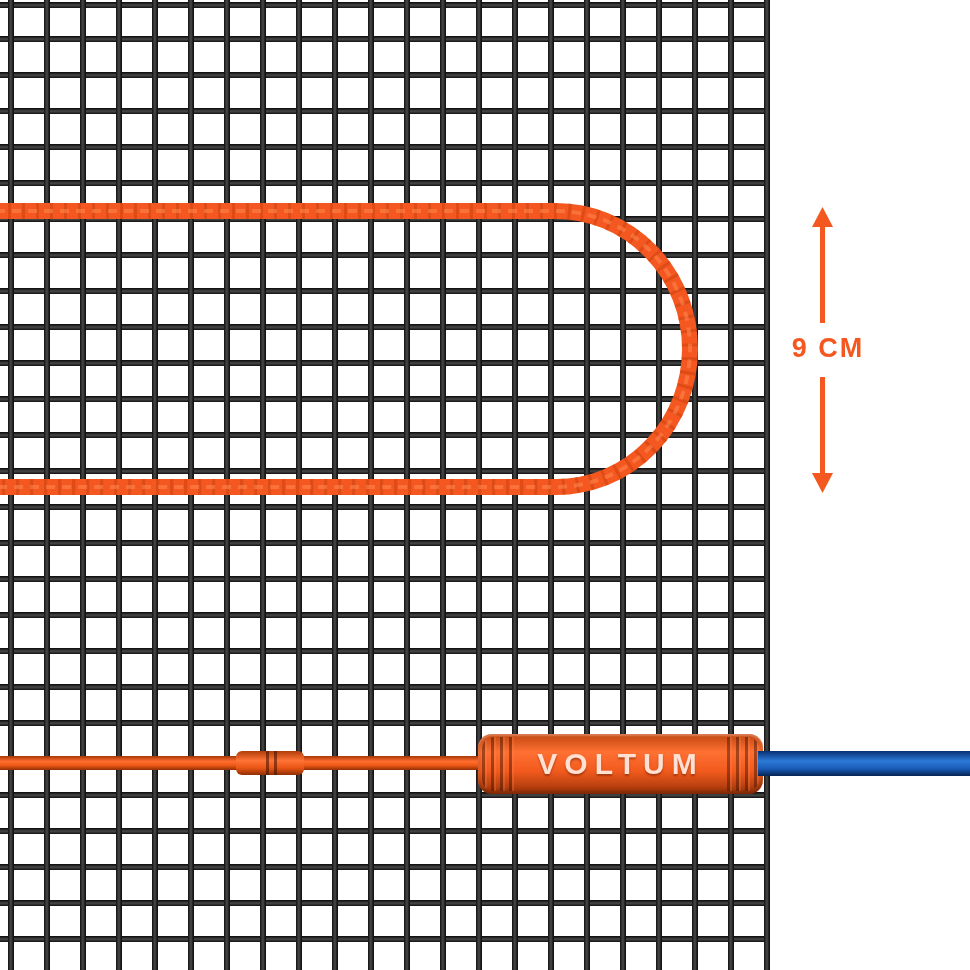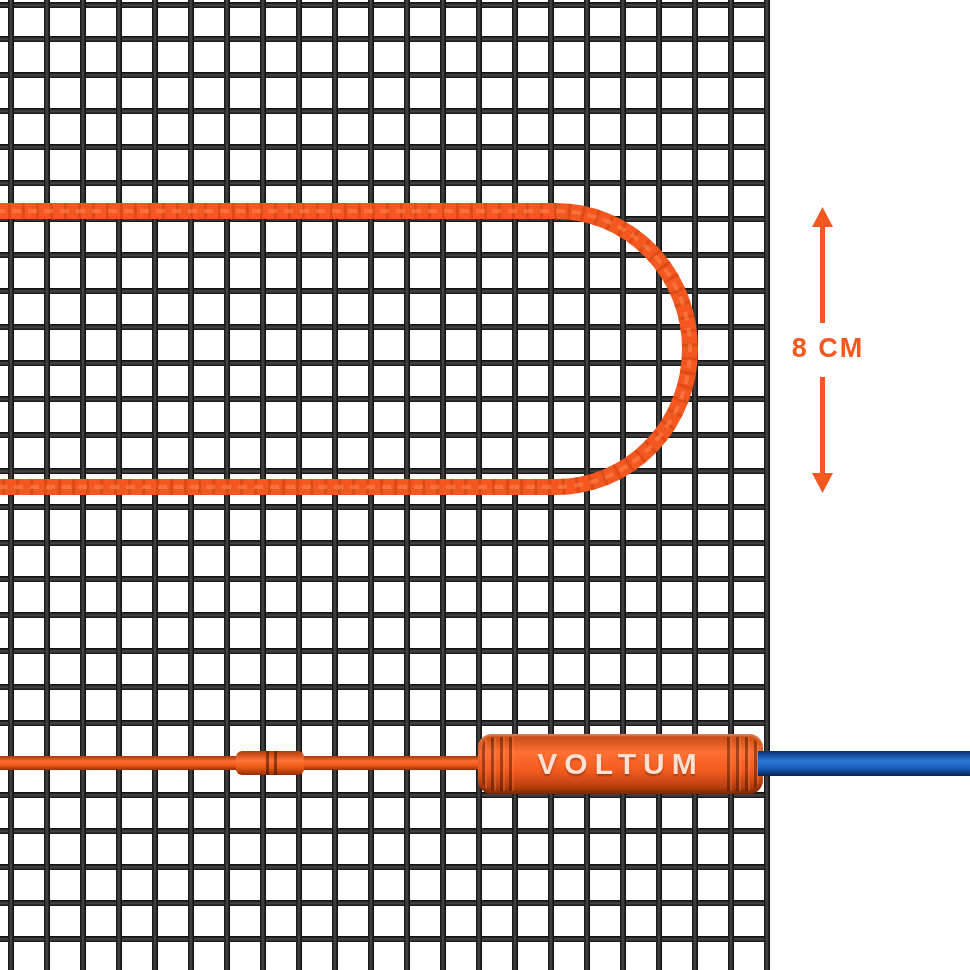--- a/index.html
+++ b/index.html
@@ -76,21 +76,21 @@
     <path d="M -20 211 H 556 A 134 138 0 0 1 556 487 H -20" fill="none" stroke="#C63F0E" stroke-width="16" stroke-dasharray="3 11" opacity="0.45"></path>
     <path d="M -20 211 H 556 A 134 138 0 0 1 556 487 H -20" fill="none" stroke="#FF8E55" stroke-width="4" stroke-dasharray="9 7" opacity="0.5"></path>
   </svg>
 
   <svg class="dim-arrow" viewBox="0 0 45 290">
     <line x1="22.5" y1="16" x2="22.5" y2="118" stroke="#F4571F" stroke-width="5"></line>
     <polygon points="22.5,2 12,22 33,22" fill="#F4571F"></polygon>
     <line x1="22.5" y1="172" x2="22.5" y2="274" stroke="#F4571F" stroke-width="5"></line>
     <polygon points="22.5,288 12,268 33,268" fill="#F4571F"></polygon>
   </svg>
-  <div class="dim-label">8 CM</div>
+  <div class="dim-label">9 CM</div>
 
   <div class="lead-orange"></div>
   <div class="splice">
     <div class="notch n1"></div>
     <div class="notch n2"></div>
   </div>
   <div class="connector">
     <div class="rib left"></div>
     <div class="rib right"></div>
     <span class="brand">VOLTUM</span>

